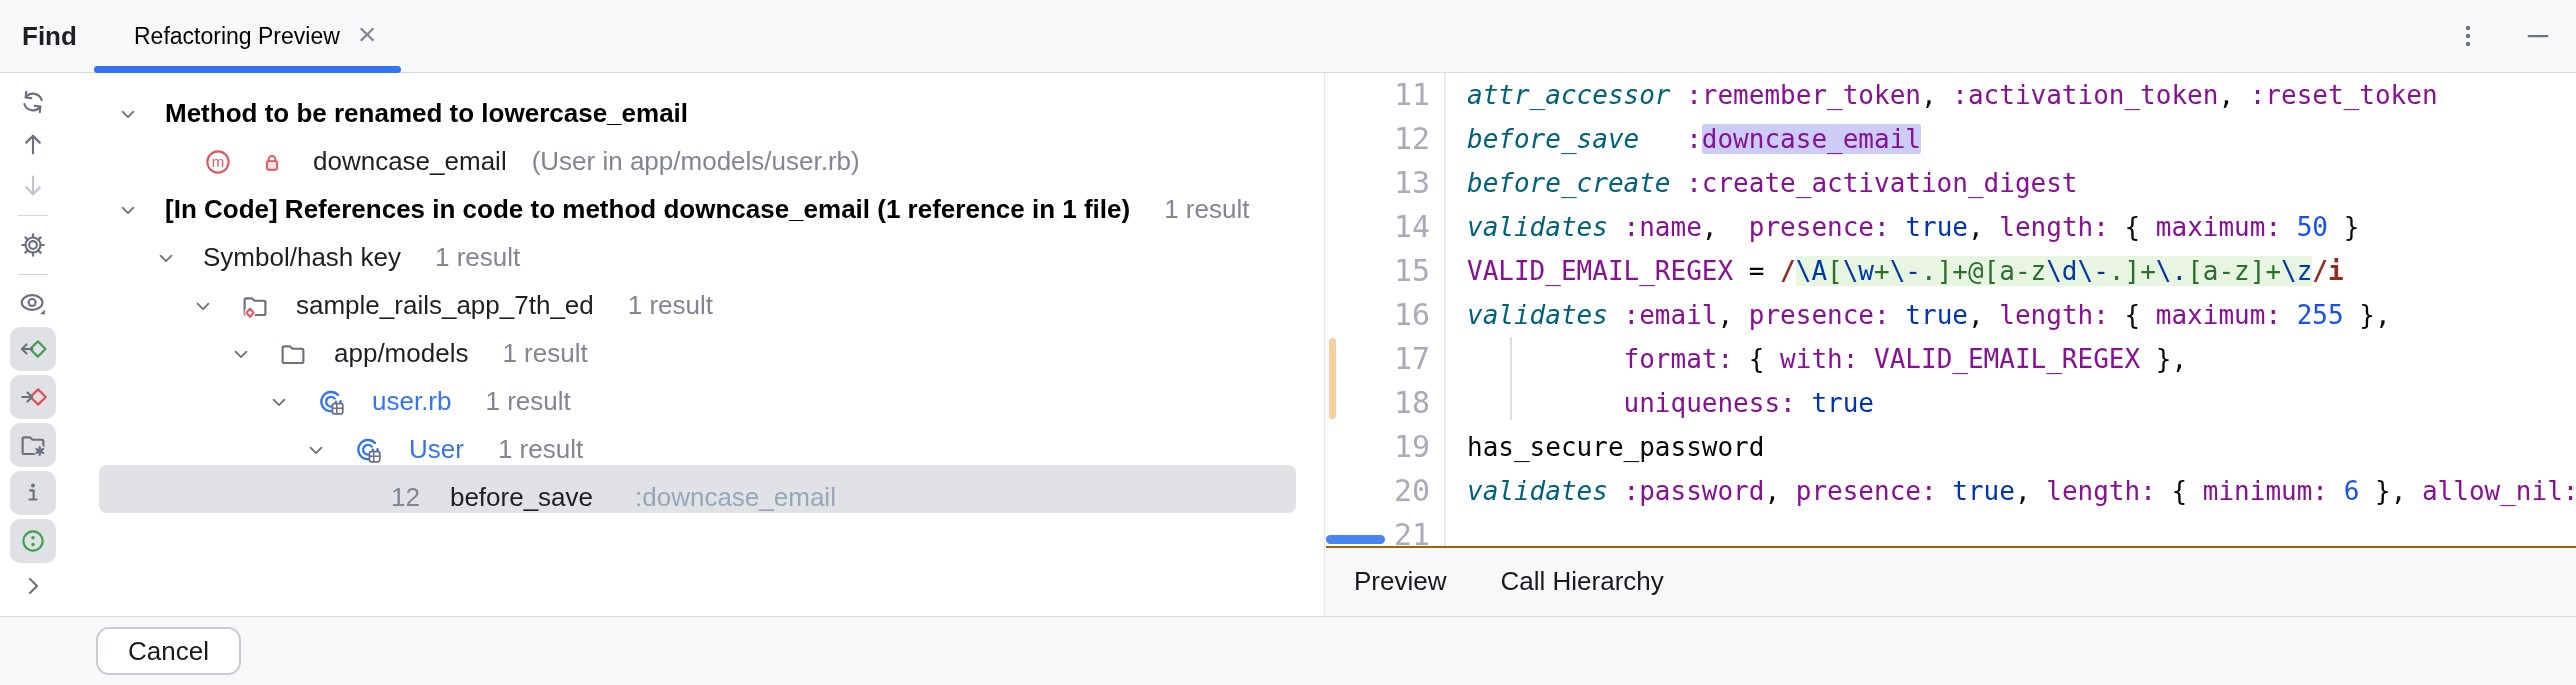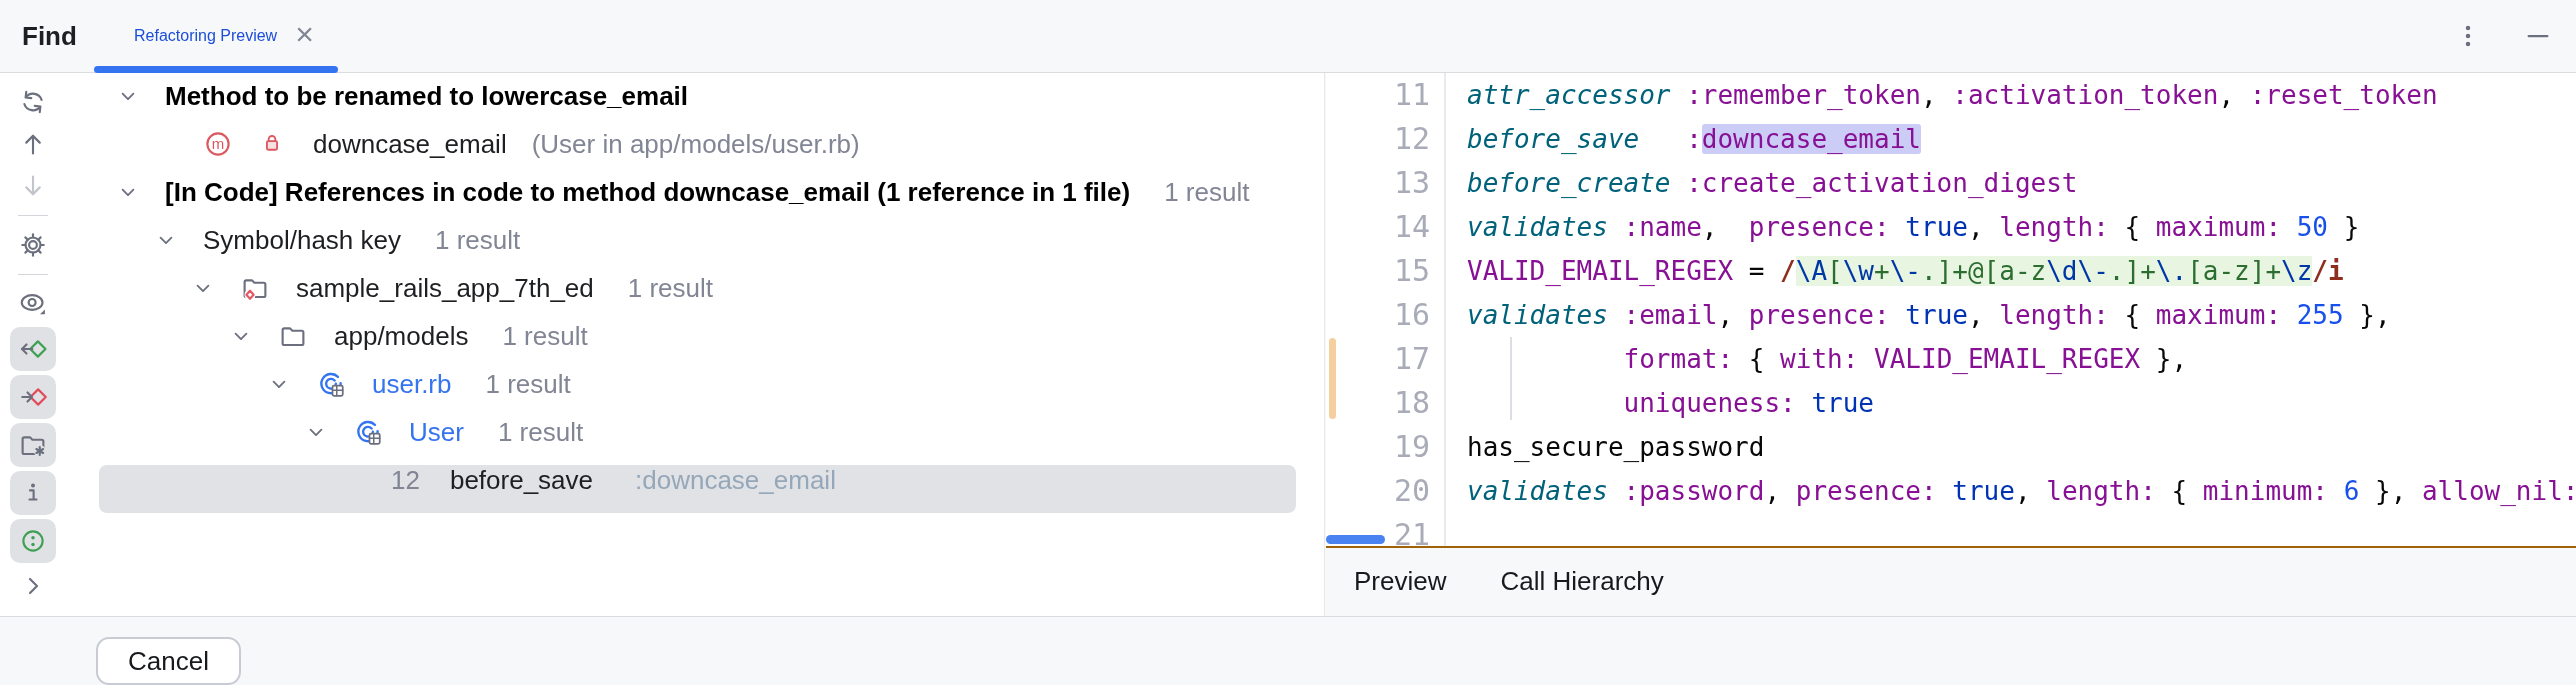--- a/index.html
+++ b/index.html
@@ -7,38 +7,38 @@
   body { font-family: "Liberation Sans", sans-serif; background: #F7F8FA; }
   .app { position: relative; width: 2576px; height: 686px; background: #F7F8FA; overflow: hidden; }
 
   
   .header { position: absolute; left:0; top:0; width:2576px; height:73px;
             border-bottom:1px solid #D9DBDF; background:#F7F8FA; }
   .find-label { position:absolute; left:22px; top:0; height:72px; display:flex; align-items:center;
                 font-size:26px; font-weight:bold; color:#1E1F22; }
   .tab { position:absolute; left:94px; top:0; height:72px; display:flex; align-items:center;
          padding:0 24px 0 40px; gap:18px; cursor:default; }
-  .tab-label { font-size:16px; color:#1d4ed8; white-space:nowrap; }
+  .tab-label { font-size:23px; color:#000000; white-space:nowrap; }
   .tab-close { font-size:32px; color:#818594; line-height:1; margin-top:-4px; }
   .tab-underline { position:absolute; left:0; right:0; bottom:-1px; height:7px;
                    background:#3574F0; border-radius:4px; }
   .win-icons { position:absolute; right:18px; top:0; height:72px; display:flex; align-items:center; gap:30px; }
   .win-btn { width:40px; height:40px; display:flex; align-items:center; justify-content:center; border-radius:8px; }
 
   
   .toolbar { position:absolute; left:0; top:73px; width:65px; height:543px; background:#FFFFFF;
              display:flex; flex-direction:column; align-items:center; padding-top:10px; gap:4px; }
   .tbtn { width:46px; height:38px; display:flex; align-items:center; justify-content:center; border-radius:10px; flex:none; }
   .tbtn.toggled { background:#DFE1E5; height:44px; }
   .tdivider { width:30px; height:1px; background:#D3D5DB; margin:6px 0; flex:none; }
 
   
   .tree { position:absolute; left:65px; top:73px; width:1260px; height:543px; background:#FFFFFF;
           border-right:1px solid #E6E8EC; padding-top:8px; overflow:hidden; }
-  .trow { height:48px; display:flex; align-items:flex-start; margin:0 28px 0 34px; border-radius:8px;
+  .trow { height:48px; display:flex; align-items:flex-end; margin:0 28px 0 34px; border-radius:8px;
           font-size:26px; color:#1E1F22; white-space:nowrap;gap:16px; }
   .trow.sel { background:#E0E2E6; }
   .tind { flex:none; height:1px; }
   .tchev { flex:none; width:34px; height:30px; display:flex; align-items:center; }
   .ticon { flex:none; width:30px; height:30px; margin-right:10px; display:flex; align-items:center; }
   .tlock { flex:none; width:28px; height:28px; margin-right:10px; display:flex; align-items:center; }
   .tmain {}
   .bold { font-weight:bold; color:#000; }
   .blue { color:#3574F0; }
   .muted { color:#818594; margin-left:9px; }
@@ -68,21 +68,21 @@
   .gmarker { position:absolute; left:3px; width:7px; background:#F5CF9F; border-radius:4px; display:none; }
   .iguide { position:absolute; left:184px; width:2px; background:#DCDEE3; display:none; }
   .hscroll { position:absolute; left:0; top:462px; width:59px; height:9px; background:#3574F0;
              border-radius:5px; opacity:.9; }
   .efooter { height:69px; border-top:2px solid #a16207; background:#F7F8FA;
              display:flex; align-items:center; gap:54px; padding-left:28px; }
   .efooter-tab { font-size:26px; color:#17191C; }
 
   
   .bottombar { position:absolute; left:0; top:616px; width:2576px; height:69px; background:#F7F8FA;
-               border-top:1px solid #DADCE1; display:flex; align-items:flex-end; gap:26px; padding-left:96px; }
+               border-top:1px solid #DADCE1; display:flex; align-items:center; gap:26px; padding-left:96px; }
   .btn { height:48px; border:2px solid #C8CBD3; border-radius:13px; background:#FFFFFF;
          font-family:"Liberation Sans", sans-serif; font-size:26px; color:#17191C; padding:0 30px; }
 </style>
 </head>
 <body>
 
 <div class="app">
 
   <div class="header">
     <div class="find-label">Find</div>

